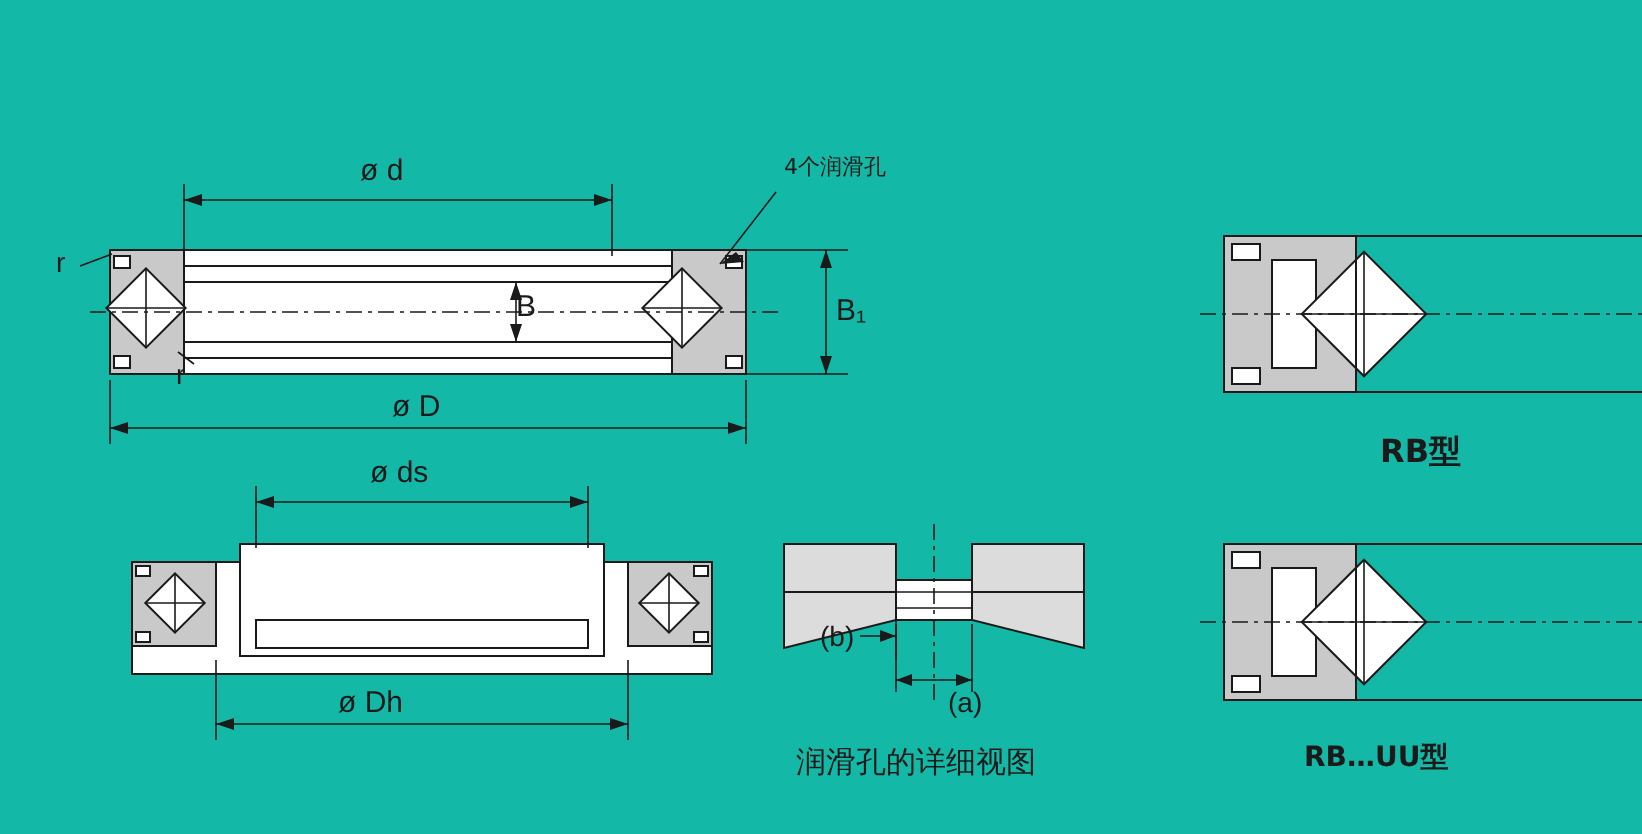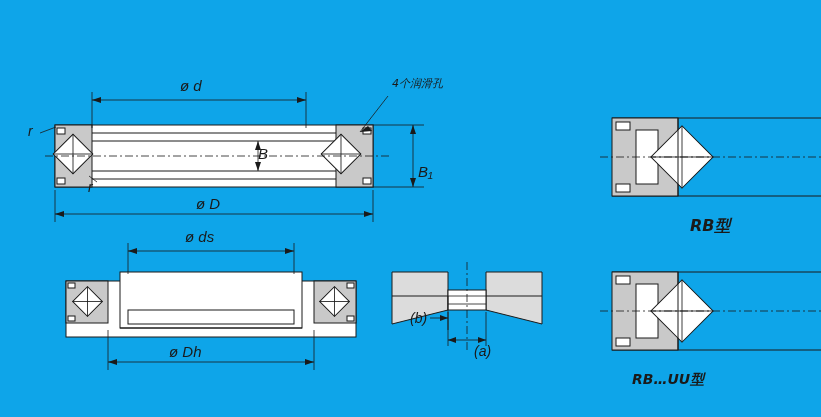--- a/index.html
+++ b/index.html
@@ -7,23 +7,22 @@
     padding: 0;
     background: #ffffff;
   }
   body {
     font-family: "Liberation Sans", sans-serif;
   }
   #stage {
     position: relative;
     width: 821px;
     height: 417px;
-    background: #0ea5e9;
+    background: #14b8a6;
     overflow: hidden;
-    font-style: italic;
   }
   .lbl {
     position: absolute;
     font-family: "Liberation Sans", sans-serif;
     color: #1a1a1a;
     white-space: nowrap;
     line-height: 1;
   }
   .lbl-cn {
     font-family: "DejaVu Sans", sans-serif;
@@ -199,34 +198,35 @@
     </g>
 
   </svg>
 
   <div class="lbl" style="left:180px; top:78px; font-size:15px;">ø d</div>
 
   <div class="lbl" style="left:196px; top:196px; font-size:15px;">ø D</div>
 
   <div class="lbl" style="left:258px; top:146px; font-size:15px;">B</div>
 
-  <div class="lbl" style="left:418px; top:164px; font-size:15px;">B₁</div>
+  <div class="lbl" style="left:418px; top:148px; font-size:15px;">B₁</div>
 
   <div class="lbl" style="left:28px; top:124px; font-size:14px;">r</div>
 
   <div class="lbl" style="left:88px; top:180px; font-size:14px;">r</div>
 
   <div class="lbl lbl-cn" style="left:392px; top:78px; font-size:11px;">4个润滑孔</div>
 
   <div class="lbl" style="left:185px; top:229px; font-size:15px;text-align:center;">ø ds</div>
 
   <div class="lbl" style="left:169px; top:344px; font-size:15px;">ø Dh</div>
 
   <div class="lbl" style="left:474px; top:344px; font-size:14px;">(a)</div>
 
   <div class="lbl" style="left:410px; top:311px; font-size:14px;">(b)</div>
 
+  <div class="lbl lbl-cn" style="left:398px; top:374px; font-size:15px;">润滑孔的详细视图</div>
 
   <div class="lbl lbl-cn" style="left:690px; top:218px; font-size:16px; font-weight:bold;">RB型</div>
 
-  <div class="lbl lbl-cn" style="left:632px; top:372px; font-size:14px; font-weight:bold;">RB…UU型</div>
+  <div class="lbl lbl-cn" style="left:652px; top:372px; font-size:14px; font-weight:bold;">RB…UU型</div>
 
 </div>
 
 </body></html>

